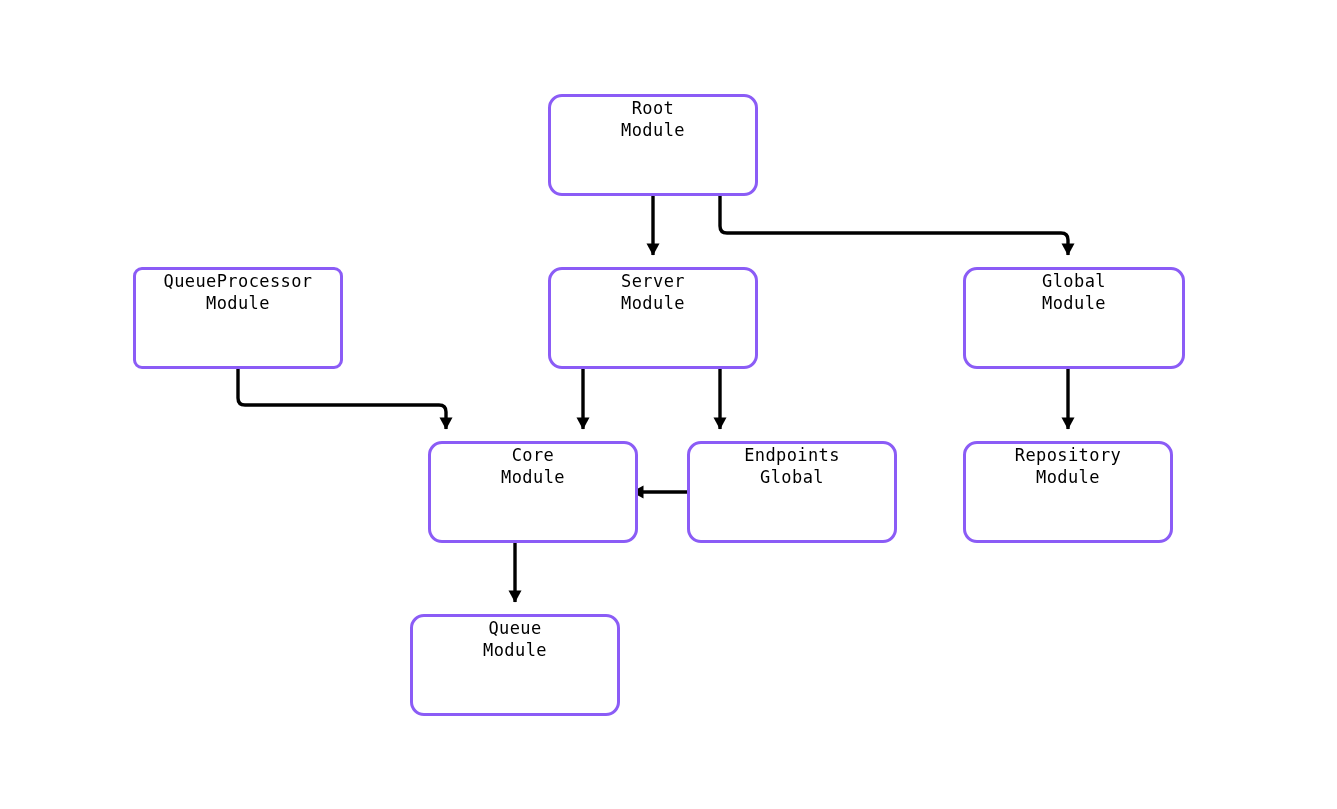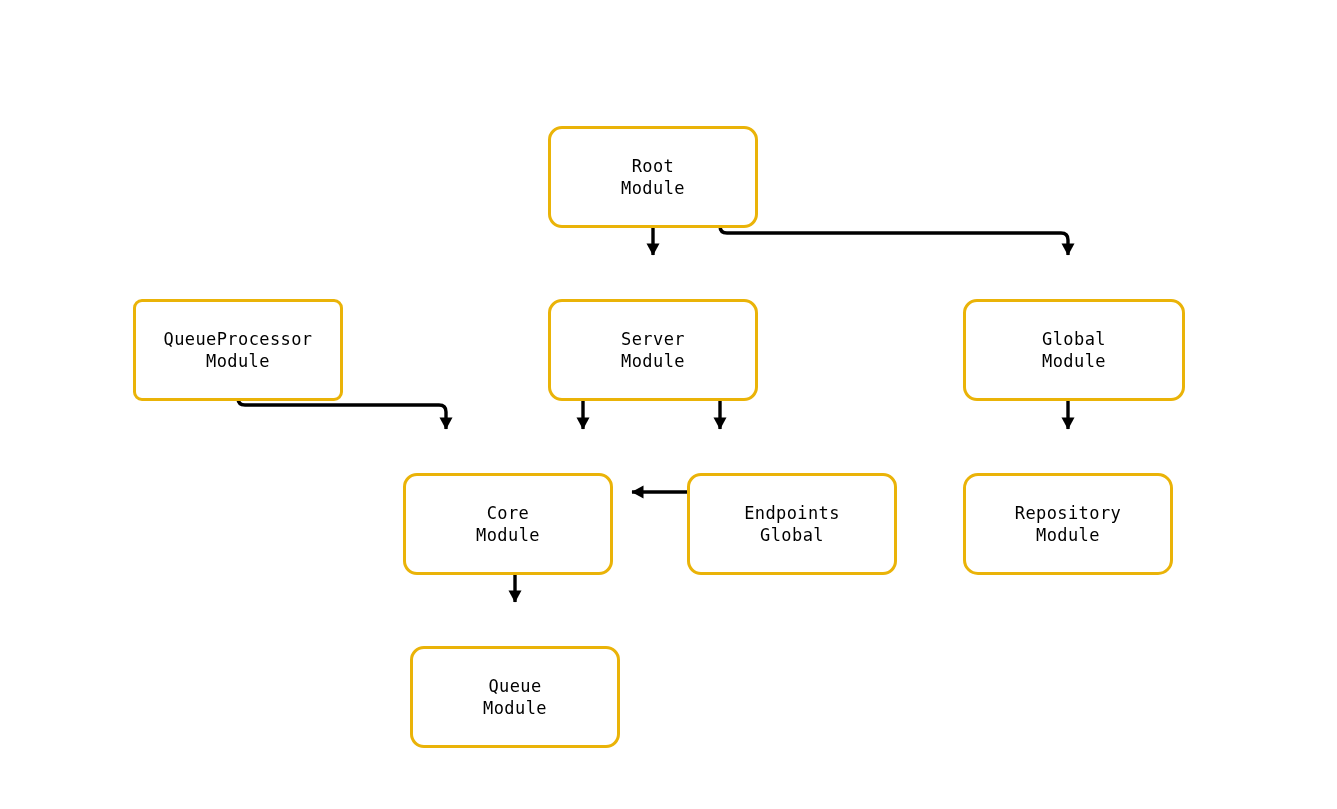--- a/index.html
+++ b/index.html
@@ -25,27 +25,26 @@
     left: 0;
     top: 0;
     width: 1337px;
     height: 809px;
     pointer-events: none;
   }
   .node {
     position: absolute;
     box-sizing: border-box;
     background: #ffffff;
-    border: 3px solid #eab308;
+    border: 3px solid #8b5cf6;
     border-radius: 14px;
     display: flex;
-    align-items: center;
+    align-items: flex-start;
     justify-content: center;
     z-index: 2;
-    margin-top: 32px;
   }
   .node-label {
     text-align: center;
     font-family: "DejaVu Sans Mono", "Liberation Mono", monospace;
     font-size: 17px;
     line-height: 22px;
     color: #000000;
     white-space: pre;
     letter-spacing: 0.4px;
     font-weight: 500;
@@ -96,31 +95,31 @@
   <div class="node" style="left:548px; top:267px; width:210px; height:102px;">
     <span class="node-label">Server
 Module</span>
   </div>
 
   <div class="node" style="left:963px; top:267px; width:222px; height:102px;">
     <span class="node-label">Global
 Module</span>
   </div>
 
-  <div class="node" style="left:403px; top:441px; width:210px; height:102px;">
+  <div class="node" style="left:428px; top:441px; width:210px; height:102px;">
     <span class="node-label">Core
 Module</span>
   </div>
 
   <div class="node" style="left:687px; top:441px; width:210px; height:102px;">
     <span class="node-label">Endpoints
 Global</span>
   </div>
 
-  <div class="node" style="left:963px; top:441px; width:210px; height:102px;border-radius:15px;">
+  <div class="node" style="left:963px; top:441px; width:210px; height:102px;">
     <span class="node-label">Repository
 Module</span>
   </div>
 
   <div class="node" style="left:410px; top:614px; width:210px; height:102px;">
     <span class="node-label">Queue
 Module</span>
   </div>
 
 </div>

